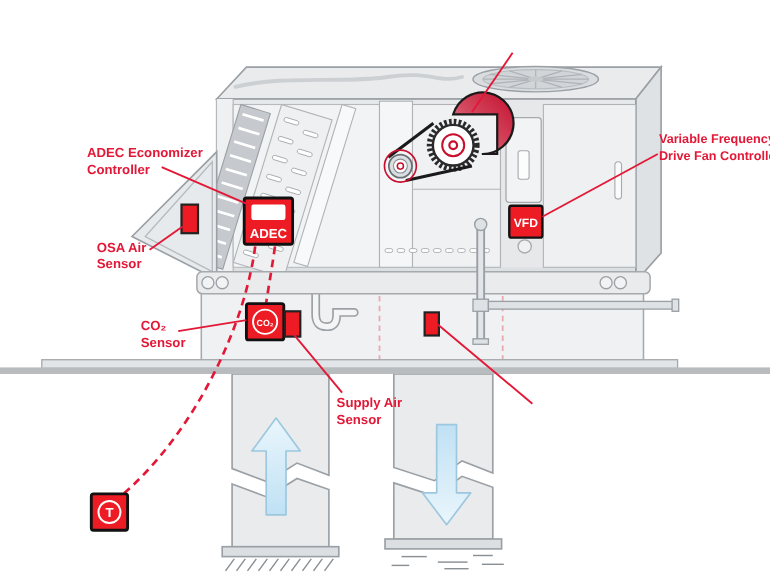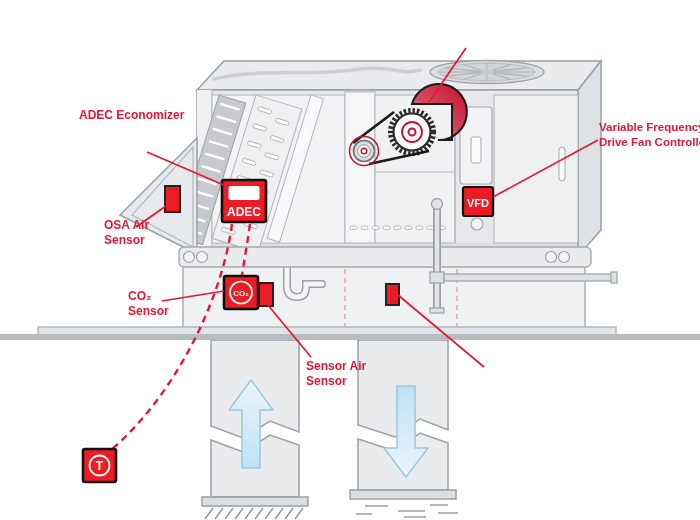--- a/index.html
+++ b/index.html
@@ -247,38 +247,39 @@
     <line x1="147" y1="152" x2="226" y2="186"></line>
     <line x1="598" y1="140" x2="493" y2="197"></line>
     <line x1="136" y1="227" x2="166" y2="206"></line>
     <line x1="162" y1="301" x2="224" y2="291"></line>
     <line x1="267" y1="304" x2="311" y2="357"></line>
     <line x1="398" y1="295" x2="484" y2="367"></line>
   </g>
 </svg>
 
 
-  <div class="ann" style="left:79px;top:108px;">
+  <div class="ann" style="left:79px;top:132px;">
     <span>ADEC Economizer</span>
+    <span>Controller</span>
   </div>
 
   <div class="ann small" style="left:599px;top:120px;">
     <span>Variable Frequency</span>
     <span>Drive Fan Controller</span>
   </div>
 
-  <div class="ann" style="left:104px;top:218px;">
+  <div class="ann" style="left:88px;top:218px;">
     <span>OSA Air</span>
     <span>Sensor</span>
   </div>
 
   <div class="ann" style="left:128px;top:289px;">
     <span>CO₂</span>
     <span>Sensor</span>
   </div>
 
   <div class="ann" style="left:306px;top:359px;">
-    <span>Sensor Air</span>
+    <span>Supply Air</span>
     <span>Sensor</span>
   </div>
 
 
 </div>
 
 </body></html>

